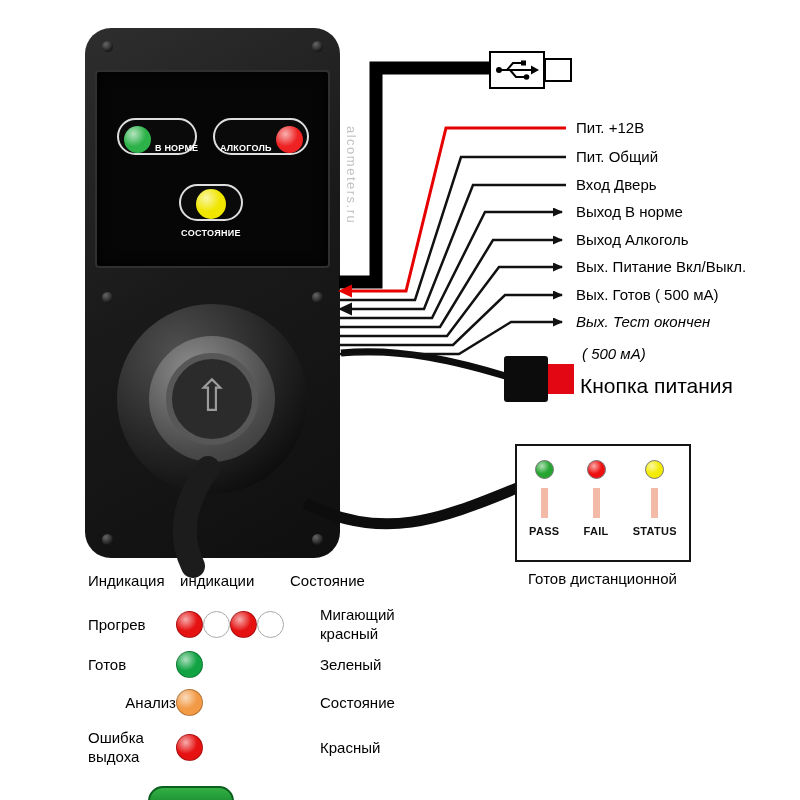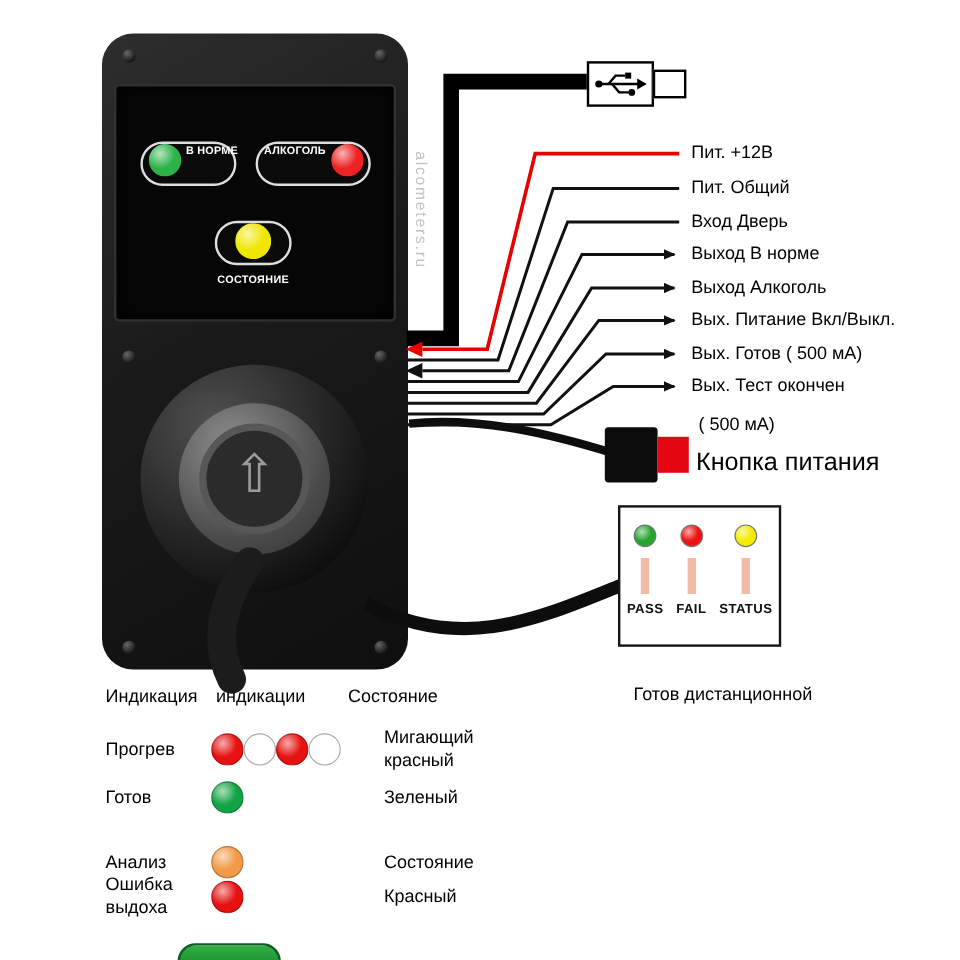--- a/index.html
+++ b/index.html
@@ -9,21 +9,21 @@
 
   
   #device { left:85px; top:28px; width:255px; height:530px; border-radius:26px;
     background:linear-gradient(150deg,#2e2e2e 0%,#1a1a1a 45%,#0f0f0f 100%); }
   .screw { position:absolute; width:11px; height:11px; border-radius:50%;
     background:radial-gradient(circle at 35% 30%, #666, #141414 75%); }
   #display { position:absolute; left:10px; top:42px; width:235px; height:198px;
     background:#060606; border:2px solid #303030; border-radius:4px;
     box-shadow:inset 0 0 14px #000; }
   .pill { position:absolute; height:37px; border:2px solid #dedede; border-radius:20px;
-    display:flex; align-items:flex-start; gap:4px; padding:0 5px; background:#0a0a0a; }
+    display:flex; align-items:flex-end; gap:4px; padding:0 5px; background:#0a0a0a; }
   .pill-normal { left:20px; top:46px; width:80px; }
   .pill-alc    { left:116px; top:46px; width:96px; }
   .pill-status { left:82px; top:112px; width:64px; justify-content:center; }
   .led { width:27px; height:27px; border-radius:50%; flex:none; background:#555; }
   .led-big { width:30px; height:30px; }
   .pill-text { color:#fff; font-size:9px; font-weight:bold; letter-spacing:.2px; white-space:nowrap; }
   .status-caption { position:absolute; left:74px; top:156px; width:80px; text-align:center;
     color:#fff; font-size:9px; font-weight:bold; letter-spacing:.3px; }
   #socket { position:absolute; left:32px; top:276px; width:190px; height:190px; border-radius:50%;
     background:radial-gradient(circle at 32% 26%, #505050, #242424 52%, #050505 90%);
@@ -48,21 +48,21 @@
   .wire-label { position:absolute; left:576px; font-size:15px; color:#000; line-height:20px; white-space:nowrap; }
   .wire-label .indent { padding-left:6px;margin-top:12px; }
 
   
   #pwr-btn { left:504px; top:356px; width:72px; height:46px; }
   #pwr-black { position:absolute; left:0; top:0; width:44px; height:46px; background:#0c0c0c; border-radius:3px; }
   #pwr-red { position:absolute; left:44px; top:8px; width:26px; height:30px; background:#e30613; }
   #pwr-label { left:580px; top:374px; font-size:21px; color:#000; }
 
   
-  #panel { left:515px; top:421px; width:136px; height:118px; background:#fff; border:2px solid #151515;
+  #panel { left:515px; top:444px; width:176px; height:118px; background:#fff; border:2px solid #151515;
     display:flex; justify-content:space-around; align-items:flex-start; padding-top:14px; }
   .led-col { display:flex; flex-direction:column; align-items:center; }
   .rled { width:19px; height:19px; border-radius:50%; border:1px solid #777; }
   .rbar { width:7px; height:30px; background:#f4baa8; margin-top:9px; }
   .rlabel { font-size:11px; font-weight:bold; margin-top:7px; letter-spacing:.3px; color:#111; }
   #panel-caption { left:528px; top:568px; font-size:15px; line-height:22px; color:#000; }
 
   
   #legend { left:0; top:0; width:800px; height:800px; pointer-events:none; }
   .legend-h { position:absolute; top:572px; font-size:15px; color:#000; }
@@ -170,21 +170,21 @@
       </div>
       <div class="wire-label" style="top: 230px;">
         <div>Выход Алкоголь</div>
       </div>
       <div class="wire-label" style="top: 257px;">
         <div>Вых. Питание Вкл/Выкл.</div>
       </div>
       <div class="wire-label" style="top: 285px;">
         <div>Вых. Готов  ( 500 мА)</div>
       </div>
-      <div class="wire-label" style="top: 312px;">
+      <div class="wire-label" style="top: 312px; font-style: italic;">
         <div>Вых. Тест окончен</div>
         <div class="indent">( 500 мА)</div>
       </div>
     </div>
 
   <div id="pwr-btn">
     <div id="pwr-black"></div>
     <div id="pwr-red"></div>
   </div>
   <div id="pwr-label">Кнопка питания</div>
@@ -225,21 +225,21 @@
           </div>
           <div class="lstate">Мигающий красный</div>
         </div>
         <div class="lrow" style="top: 640px;">
           <div class="lname">Готов</div>
           <div class="lsw">
             <span class="circ" style="background: radial-gradient(circle at 35% 30%, rgba(255, 255, 255, 0.65), rgba(255, 255, 255, 0) 48%), rgb(18, 163, 68); border: 1px solid rgba(0, 0, 0, 0.25);"></span>
           </div>
           <div class="lstate">Зеленый</div>
         </div>
-        <div class="lrow" style="top: 694px;">
+        <div class="lrow" style="top: 678px; text-align: right;">
           <div class="lname">Анализ</div>
           <div class="lsw">
             <span class="circ" style="background: radial-gradient(circle at 35% 30%, rgba(255, 255, 255, 0.65), rgba(255, 255, 255, 0) 48%), rgb(242, 154, 69); border: 1px solid rgba(0, 0, 0, 0.25);"></span>
           </div>
           <div class="lstate">Состояние</div>
         </div>
         <div class="lrow" style="top: 723px;">
           <div class="lname">Ошибка выдоха</div>
           <div class="lsw">
             <span class="circ" style="background: radial-gradient(circle at 35% 30%, rgba(255, 255, 255, 0.65), rgba(255, 255, 255, 0) 48%), rgb(230, 18, 18); border: 1px solid rgba(0, 0, 0, 0.25);"></span>

